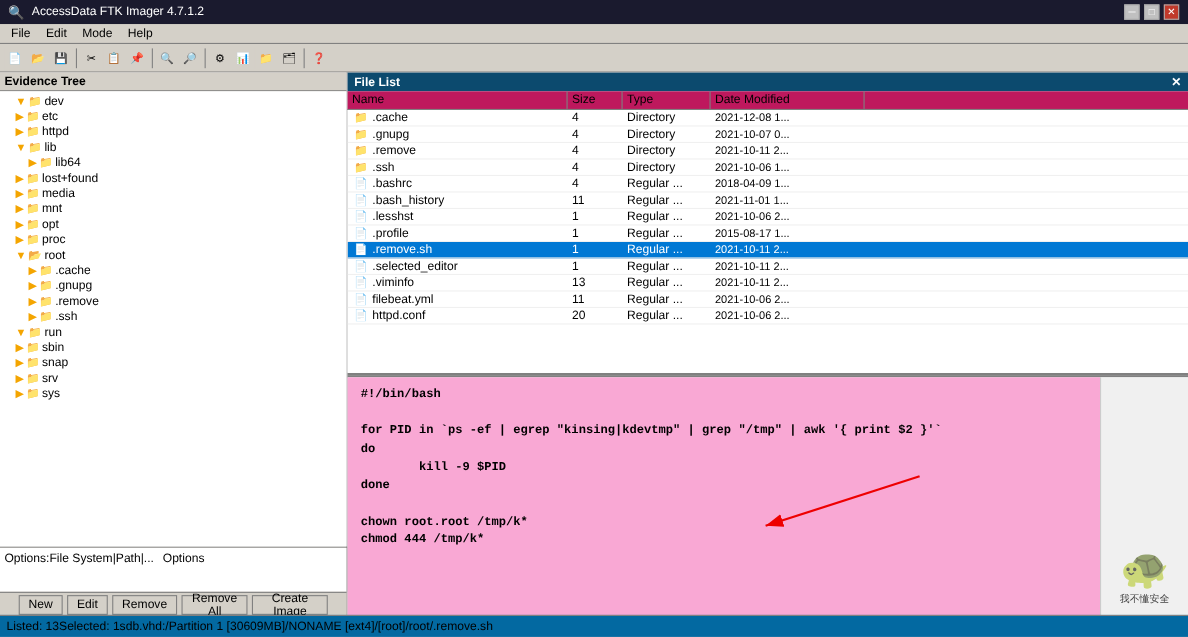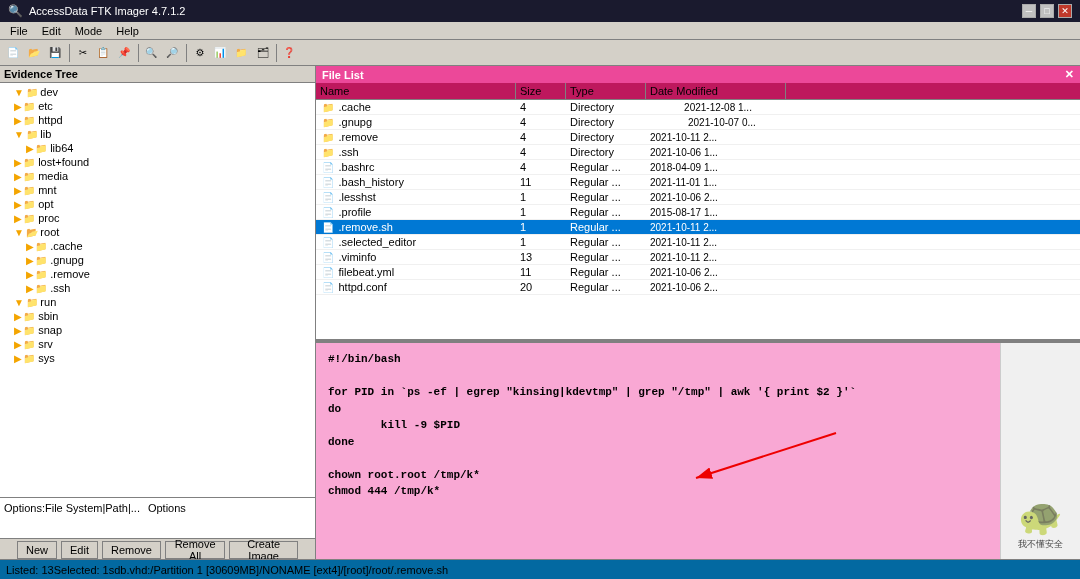--- a/index.html
+++ b/index.html
@@ -234,49 +234,49 @@
         <button class="bottom-btn">Edit</button>
         <button class="bottom-btn">Remove</button>
         <button class="bottom-btn">Remove All</button>
         <button class="bottom-btn">Create Image</button>
       </div>
     </div>
 
     <div style="flex:1; display:flex; flex-direction:column;">
 
       <div id="file-list" style="flex:1; display:flex; flex-direction:column; min-height:0;">
-        <div id="file-list-header" style="background:#ec4899; color:white; padding:2px 6px; font-weight:bold; font-size:11px; display:flex; justify-content:space-between;">
+        <div id="file-list-header" style="background:#0c4a6e; color:white; padding:2px 6px; font-weight:bold; font-size:11px; display:flex; justify-content:space-between;">
           <span>File List</span>
           <span style="cursor:pointer;">✕</span>
         </div>
         <div id="file-list-cols" style="background:#be185d; display:flex; border-bottom:1px solid #808080; font-size:11px;">
           <div class="col-header col-name">Name</div>
           <div class="col-header col-size">Size</div>
           <div class="col-header col-type">Type</div>
           <div class="col-header col-date">Date Modified</div>
         </div>
         <div id="file-list-rows" style="flex:1; overflow-y:auto; background:white;">
 
         <div class="file-row">
       <div class="col-name" style="width:200px; padding-left:6px; display:flex; align-items:center; gap:4px;">
         <span style="font-size:10px;">📁</span>
         <span>.cache</span>
       </div>
       <div class="col-size" style="width:50px; padding-left:4px;">4</div>
       <div class="col-type" style="width:80px; padding-left:4px;">Directory</div>
-      <div class="col-date" style="width:140px; padding-left:4px; font-size:10px;text-align:center;">2021-12-08 1...</div>
+      <div class="col-date" style="width:140px; padding-left:4px; font-size:10px;">2021-12-08 1...</div>
     </div>
             <div class="file-row">
       <div class="col-name" style="width:200px; padding-left:6px; display:flex; align-items:center; gap:4px;">
         <span style="font-size:10px;">📁</span>
         <span>.gnupg</span>
       </div>
       <div class="col-size" style="width:50px; padding-left:4px;">4</div>
       <div class="col-type" style="width:80px; padding-left:4px;">Directory</div>
-      <div class="col-date" style="width:140px; padding-left:4px; font-size:10px;margin-left:38px;">2021-10-07 0...</div>
+      <div class="col-date" style="width:140px; padding-left:4px; font-size:10px;">2021-10-07 0...</div>
     </div>
             <div class="file-row">
       <div class="col-name" style="width:200px; padding-left:6px; display:flex; align-items:center; gap:4px;">
         <span style="font-size:10px;">📁</span>
         <span>.remove</span>
       </div>
       <div class="col-size" style="width:50px; padding-left:4px;">4</div>
       <div class="col-type" style="width:80px; padding-left:4px;">Directory</div>
       <div class="col-date" style="width:140px; padding-left:4px; font-size:10px;">2021-10-11 2...</div>
     </div>

